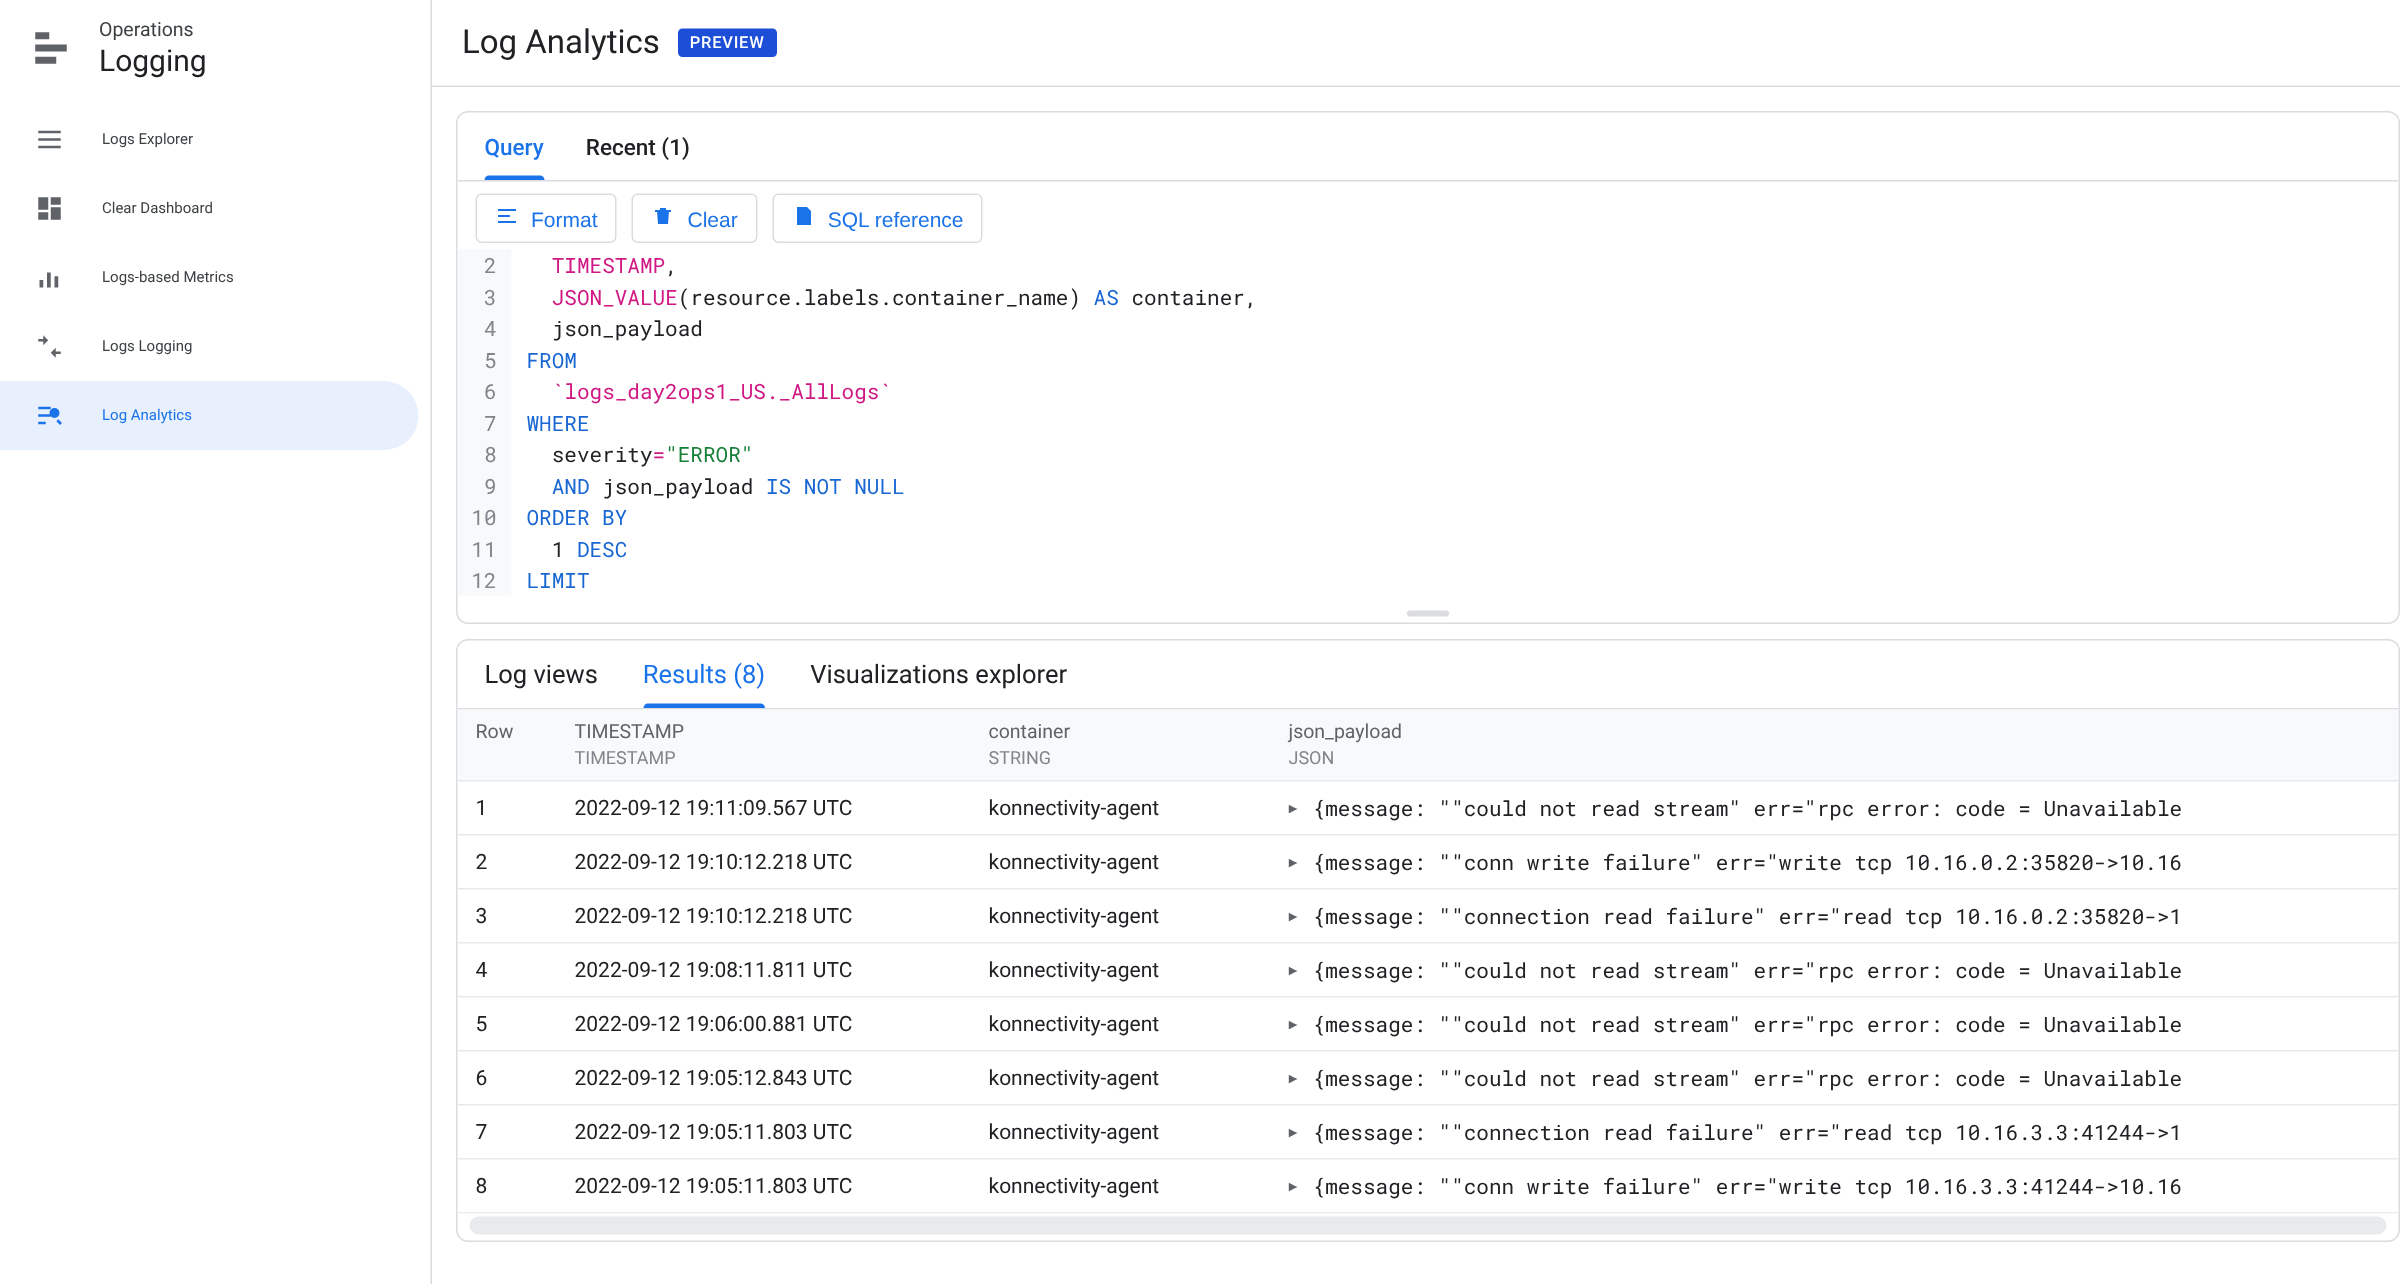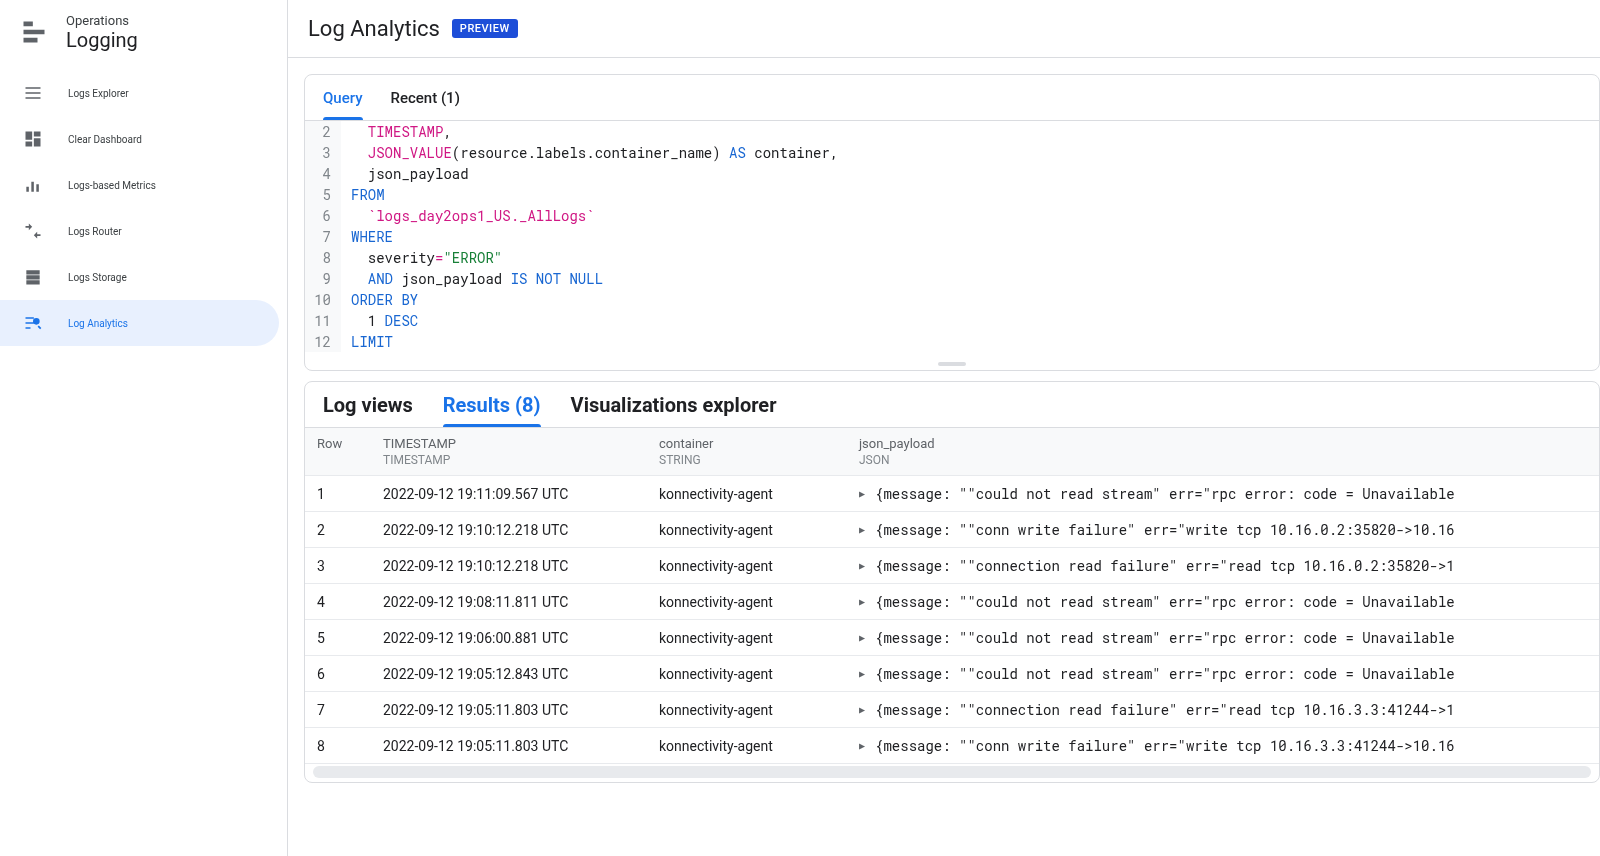--- a/index.html
+++ b/index.html
@@ -181,22 +181,22 @@
     .results-panel { margin-top: 10px; }
     .results-tabs {
       display: flex;
       gap: 30px;
       padding: 0 18px;
       height: 46px;
       align-items: center;
       border-bottom: 1px solid #dadce0;
     }
     .results-tab {
-      font-size: 20px;
-      font-weight: 700;
+      font-size: 17px;
+      font-weight: 400;
       cursor: pointer;
       position: relative;
       height: 100%;
       display: flex;
       align-items: center;
     }
     .results-tab.active { color: #1a73e8; }
     .results-tab.active::after {
       content: '';
       position: absolute;
@@ -282,29 +282,21 @@
             </svg>
           </span>
         <span>Logs-based Metrics</span>
       </div>
       <div class="nav-item">
         <span class="nav-icon">
             <svg viewBox="0 0 24 24" width="20" height="20">
               <path d="M7 3l4 4-4 4V8H3V6h4zM17 13l-4 4 4 4v-3h4v-2h-4z"></path>
             </svg>
           </span>
-        <span>Logs Router</span>
-      </div>
-      <div class="nav-item">
-        <span class="nav-icon">
-            <svg viewBox="0 0 24 24" width="20" height="20">
-              <path d="M4 4h16v5H4zM4 10h16v5H4zM4 16h16v5H4z"></path>
-            </svg>
-          </span>
-        <span>Logs Storage</span>
+        <span>Logs Logging</span>
       </div>
       <div class="nav-item active">
         <span class="nav-icon">
             <svg viewBox="0 0 24 24" width="20" height="20">
               <path d="M3 5h10v2H3zM3 11h10v2H3zM3 17h6v2H3zM16 14a4 4 0 1 1 0-8 4 4 0 0 1 0 8zm3 1l3 3-1.5 1.5-3-3z"></path>
             </svg>
           </span>
         <span>Log Analytics</span>
       </div>
     </nav>
@@ -315,20 +307,40 @@
       <span class="page-title">Log Analytics</span>
       <span class="badge">PREVIEW</span>
     </div>
 
     <div class="content">
 
       <div class="panel">
         <div class="query-tabs">
           <div class="query-tab active">Query</div>
           <div class="query-tab">Recent (1)</div>
+        </div>
+        <div class="query-toolbar">
+          <button class="btn">
+            <span><svg viewBox="0 0 24 24" width="16" height="16">
+                  <path d="M3 5h18v2H3zM3 11h12v2H3zM3 17h18v2H3z"></path>
+                </svg></span>
+            <span>Format</span>
+          </button>
+          <button class="btn">
+            <span><svg viewBox="0 0 24 24" width="16" height="16">
+                  <path d="M6 7h12l-1 13H7zM9 4h6v2H9zM4 6h16v2H4z"></path>
+                </svg></span>
+            <span>Clear</span>
+          </button>
+          <button class="btn">
+            <span><svg viewBox="0 0 24 24" width="16" height="16">
+                  <path d="M5 3h10l4 4v14H5zM8 10h8v2H8zM8 14h8v2H8z"></path>
+                </svg></span>
+            <span>SQL reference</span>
+          </button>
         </div>
         <div class="editor">
           <div class="gutter" id="gutter">
               <div>2</div>
               <div>3</div>
               <div>4</div>
               <div>5</div>
               <div>6</div>
               <div>7</div>
               <div>8</div>

